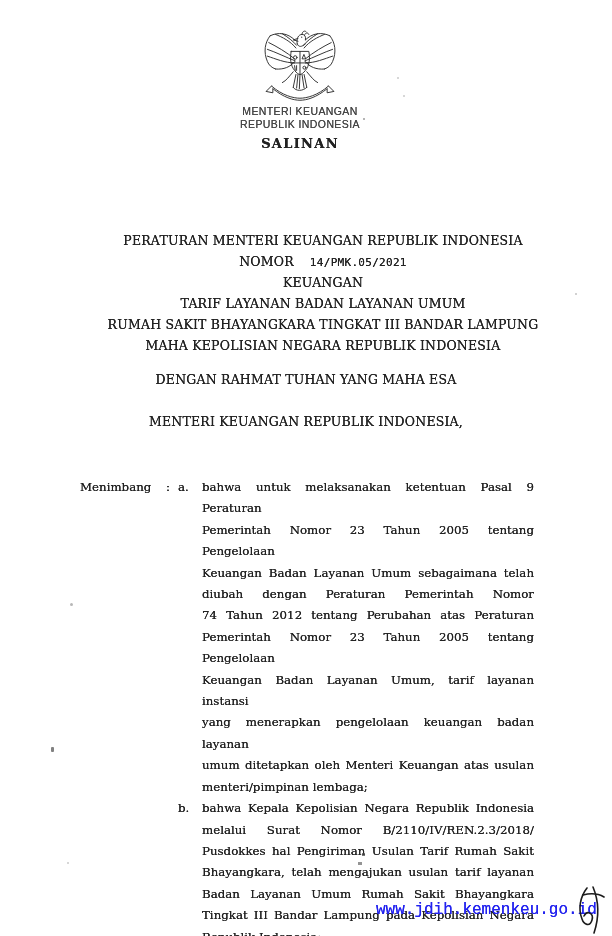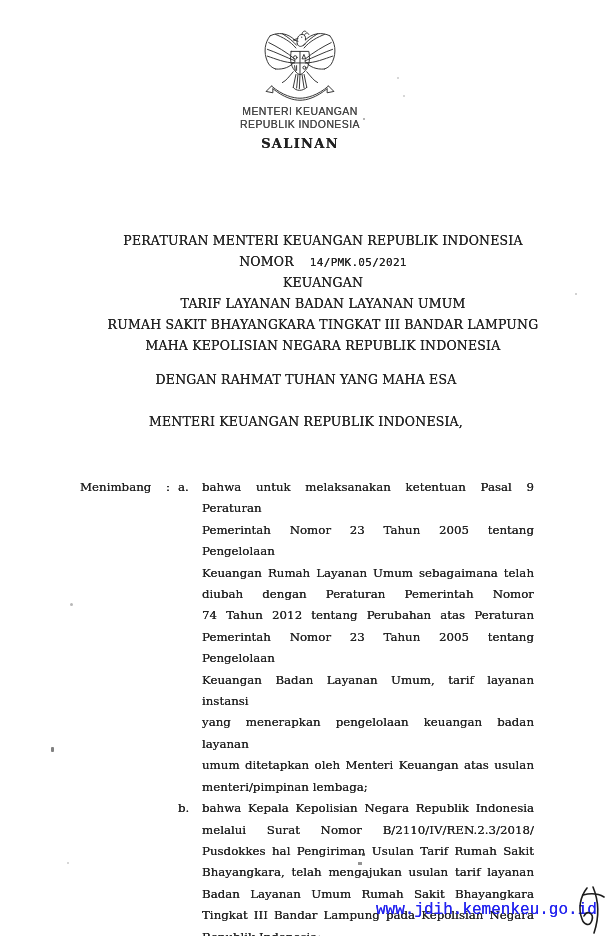--- a/index.html
+++ b/index.html
@@ -123,21 +123,21 @@
   <div class="considerations">
     <div class="c-label">Menimbang</div>
     <div class="c-colon">:</div>
     <div class="c-items">
 
       <div class="c-item">
         <div class="c-marker">a.</div>
         <div class="c-text">
           <div class="jl">bahwa untuk melaksanakan ketentuan Pasal 9 Peraturan</div>
           <div class="jl">Pemerintah Nomor 23 Tahun 2005 tentang Pengelolaan</div>
-          <div class="jl">Keuangan Rumah Layanan Umum sebagaimana telah</div>
+          <div class="jl">Keuangan Badan Layanan Umum sebagaimana telah</div>
           <div class="jl">diubah dengan Peraturan Pemerintah Nomor</div>
           <div class="jl">74 Tahun 2012 tentang Perubahan atas Peraturan</div>
           <div class="jl">Pemerintah Nomor 23 Tahun 2005 tentang Pengelolaan</div>
           <div class="jl">Keuangan Badan Layanan Umum, tarif layanan instansi</div>
           <div class="jl">yang menerapkan pengelolaan keuangan badan layanan</div>
           <div class="jl">umum ditetapkan oleh Menteri Keuangan atas usulan</div>
           <div class="jl-last">menteri/pimpinan lembaga;</div>
         </div>
       </div>
 

